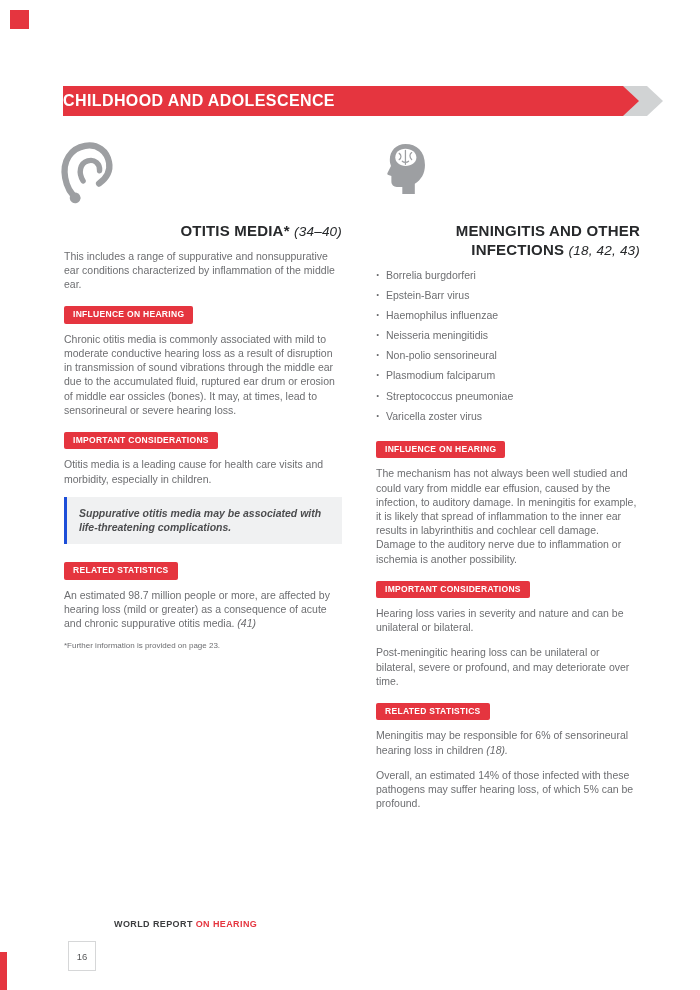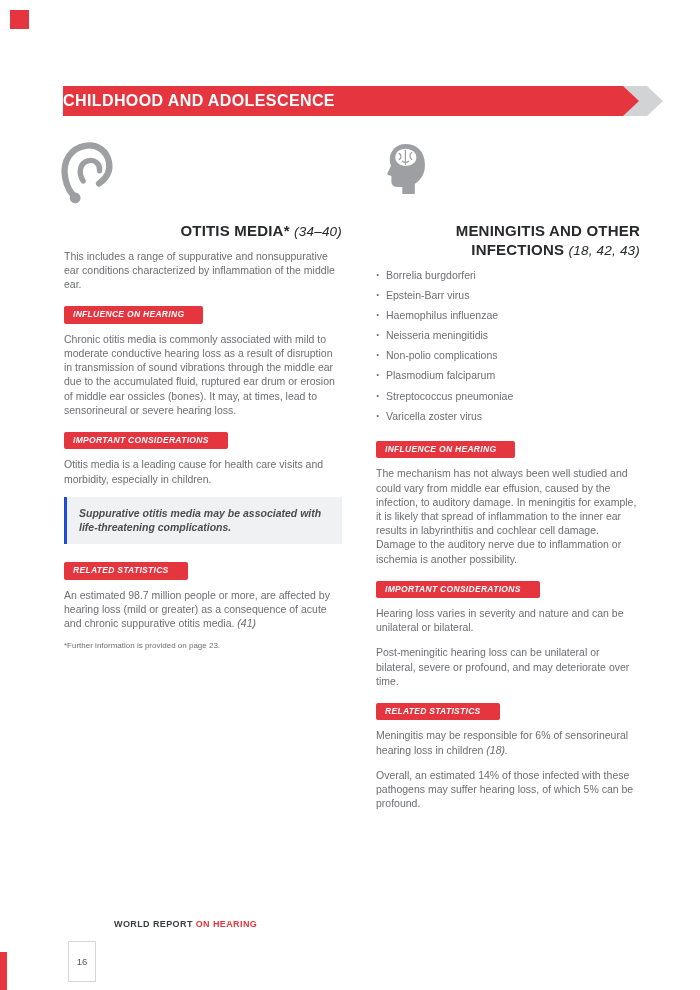--- a/index.html
+++ b/index.html
@@ -44,38 +44,38 @@
     letter-spacing:.2px;line-height:1.25;text-align:right;
   }
   h2 .ref{font-style:italic;font-weight:500;font-size:13.5px;}
 
   .para{margin:0 0 11px 0;}
   .para .ref{font-style:italic;}
 
   .badge{
     display:inline-block;background:var(--accent-red);color:#fff;
     font-size:8.5px;font-weight:700;letter-spacing:.3px;
-    padding:3px 19px 3px 9px;border-radius:2px;margin:4px 0 8px 0;font-style:italic;
+    padding:3px 9px 3px 9px;border-radius:2px;margin:4px 0 8px 0;
   }
 
   .callout{
     background:#f0f1f2;border-left:3px solid #1d4ed8;
     padding:9px 12px;margin:4px 0 14px 0;
     font-style:italic;font-weight:700;color:#4c4d4f;font-size:10.5px;line-height:1.4;
   }
 
   .footnote{font-size:8px;color:var(--body-gray);margin-top:4px;}
 
   ul.bullets{list-style:none;margin:0 0 14px 0;padding:0;}
   ul.bullets li{position:relative;padding-left:10px;margin:0 0 6px 0;}
   ul.bullets li::before{content:"\00B7";position:absolute;left:0;top:-1px;font-weight:700;font-size:12px;color:var(--body-gray);}
 
   
   .page-num-box{
-    position:absolute;left:68px;top:941px;width:28px;height:41px;
+    position:absolute;left:68px;top:941px;width:28px;height:30px;
     border:1px solid #d6d7d8;display:flex;align-items:center;justify-content:center;
     color:#58595b;font-size:9.5px;background:#fff;
   }
   .footer-title{
     position:absolute;left:114px;top:919px;font-size:9px;font-weight:700;
     color:#3c3d3f;letter-spacing:.4px;
   }
   .footer-title .accent{color:var(--accent-red);}
 </style>
 </head>
@@ -133,21 +133,21 @@
     <h2 class="section-heading">
       <span>MENINGITIS AND OTHER INFECTIONS</span>
       <span class="ref">(18, 42, 43)</span>
     </h2>
 
     <ul class="bullets">
       <li>Borrelia burgdorferi</li>
       <li>Epstein-Barr virus</li>
       <li>Haemophilus influenzae</li>
       <li>Neisseria meningitidis</li>
-      <li>Non-polio complications</li>
+      <li>Non-polio sensorineural</li>
       <li>Plasmodium falciparum</li>
       <li>Streptococcus pneumoniae</li>
       <li>Varicella zoster virus</li>
     </ul>
 
     <span class="badge">INFLUENCE ON HEARING</span>
     <p class="para">The mechanism has not always been well studied and could vary from middle ear effusion, caused by the infection, to auditory damage. In meningitis for example, it is likely that spread of inflammation to the inner ear results in labyrinthitis and cochlear cell damage. Damage to the auditory nerve due to inflammation or ischemia is another possibility.</p>
 
     <span class="badge">IMPORTANT CONSIDERATIONS</span>
     <p class="para">Hearing loss varies in severity and nature and can be unilateral or bilateral.</p>

